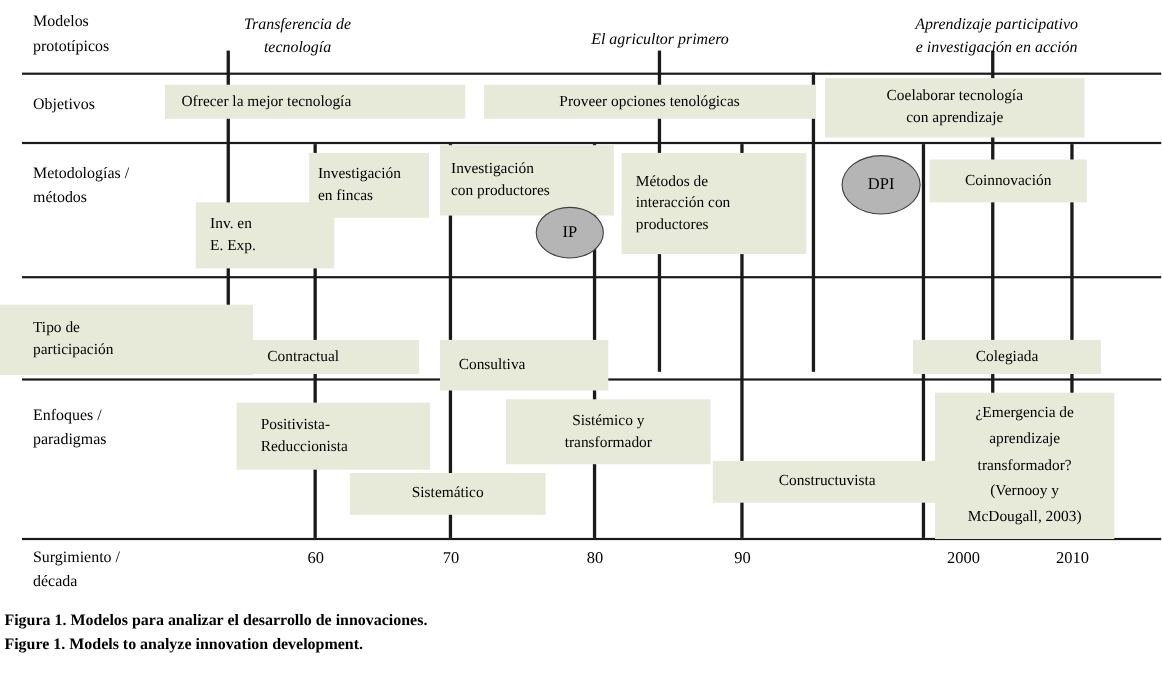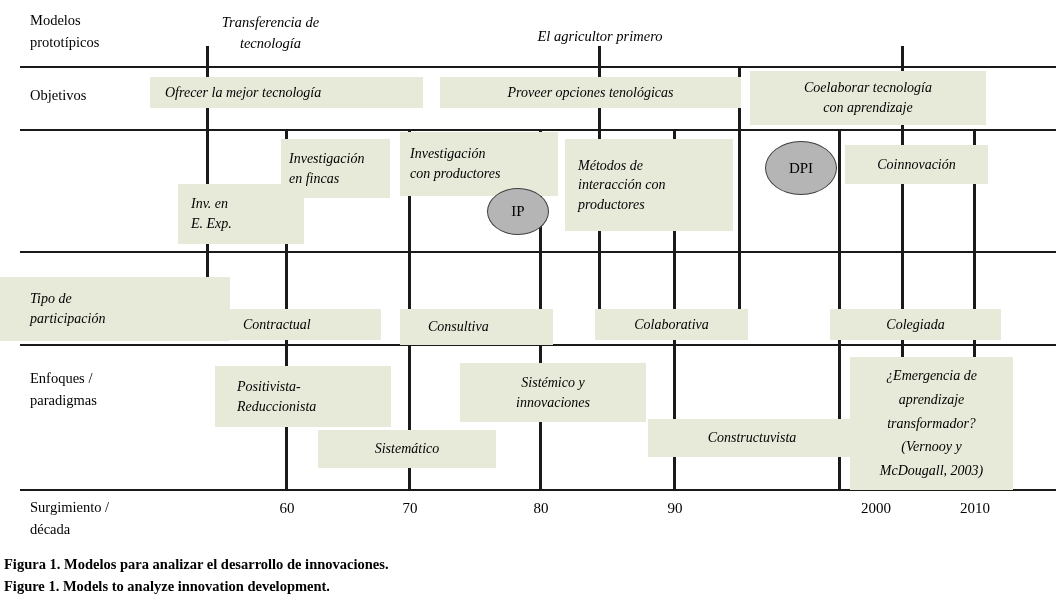--- a/index.html
+++ b/index.html
@@ -4,21 +4,21 @@
 <style>
   html,body{margin:0;padding:0;background:#ffffff;}
   .diagram{
     position:relative;width:1056px;height:614px;background:#ffffff;
     font-family:"Liberation Serif",serif;color:#000000;overflow:hidden;
   }
   .hline{position:absolute;left:20px;width:1036px;height:2px;background:#1a1a1a;z-index:0;}
   .vline{position:absolute;width:3px;background:#1a1a1a;z-index:1;}
   .box{
     position:absolute;background:#e7ead9;z-index:2;display:flex;align-items:center;
-    font-size:14px;line-height:1.4;white-space:pre-line;box-sizing:border-box;font-style:italic;
+    font-size:14px;line-height:1.4;white-space:pre-line;box-sizing:border-box;
   }
   .box.center{justify-content:center;text-align:center;}
   .ellipse{
     position:absolute;background:#b5b5b5;border:1.5px solid #3f3f3f;border-radius:50%;
     z-index:3;display:flex;align-items:center;justify-content:center;
     font-size:15px;box-sizing:border-box;
   }
   .rowlabel{position:absolute;font-size:14.5px;line-height:1.5;white-space:pre-line;z-index:2;}
   .modelhdr{position:absolute;font-size:14.5px;line-height:1.45;white-space:pre-line;text-align:center;z-index:2;font-style:italic;}
   .decade{position:absolute;top:500px;width:44px;font-size:15px;text-align:center;z-index:2;}
@@ -42,28 +42,32 @@
   <div class="vline" style="left:598px;top:46px;height:292px"></div>
   <div class="vline" style="left:673px;top:131px;height:358px"></div>
   <div class="vline" style="left:738px;top:66px;height:272px"></div>
   <div class="vline" style="left:838px;top:131px;height:358px"></div>
   <div class="vline" style="left:901px;top:46px;height:312px"></div>
   <div class="vline" style="left:973px;top:131px;height:358px"></div>
 
   <div class="rowlabel" style="left:30px;top:10px">Modelos
 prototípicos</div>
   <div class="rowlabel" style="left:30px;top:85px">Objetivos</div>
+  <div class="rowlabel" style="left:30px;top:148px">Metodologías /
+métodos</div>
   <div class="rowlabel" style="left:30px;top:368px">Enfoques /
 paradigmas</div>
   <div class="rowlabel" style="left:30px;top:497px">Surgimiento /
 década</div>
 
   <div class="modelhdr" style="left:198px;top:12px;width:145px">Transferencia de
 tecnología</div>
   <div class="modelhdr" style="left:514px;top:26px;width:172px">El agricultor primero</div>
+  <div class="modelhdr" style="left:806px;top:12px;width:200px">Aprendizaje participativo
+e investigación en acción</div>
 
   <div class="box" style="left:150px;top:77px;width:273px;height:31px;padding-left:15px">Ofrecer la mejor tecnología</div>
   <div class="box center" style="left:440px;top:77px;width:301px;height:31px">Proveer opciones tenológicas</div>
   <div class="box center" style="left:750px;top:71px;width:236px;height:54px">Coelaborar tecnología
 con aprendizaje</div>
 
   <div class="box" style="left:178px;top:184px;width:126px;height:60px;padding-left:13px">Inv. en
 E. Exp.</div>
   <div class="box" style="left:281px;top:139px;width:109px;height:59px;padding-left:8px">Investigación
 en fincas</div>
@@ -72,29 +76,28 @@
   <div class="ellipse" style="left:487px;top:188px;width:62px;height:47px">IP</div>
   <div class="box" style="left:565px;top:139px;width:168px;height:92px;padding-left:13px">Métodos de
 interacción con
 productores</div>
   <div class="ellipse" style="left:765px;top:141px;width:72px;height:54px">DPI</div>
   <div class="box center" style="left:845px;top:145px;width:143px;height:39px">Coinnovación</div>
 
   <div class="box" style="left:0;top:277px;width:230px;height:64px;padding-left:30px;font-size:14px">Tipo de
 participación</div>
   <div class="box" style="left:230px;top:309px;width:151px;height:31px;padding-left:13px">Contractual</div>
-  <div class="box" style="left:400px;top:309px;width:153px;height:36px;padding-left:28px">Consultiva</div>
-  <div class="box center" style="left:595px;top:309px;width:153px;height:31px">Colaborativa</div>
+  <div class="box" style="left:400px;top:309px;width:153px;height:46px;padding-left:17px">Consultiva</div>
   <div class="box center" style="left:830px;top:309px;width:171px;height:31px">Colegiada</div>
 
   <div class="box center" style="left:318px;top:430px;width:178px;height:38px">Sistemático</div>
   <div class="box" style="left:215px;top:366px;width:176px;height:61px;padding-left:22px">Positivista-
 Reduccionista</div>
   <div class="box center" style="left:460px;top:363px;width:186px;height:59px">Sistémico y
-innovaciones</div>
+transformador</div>
   <div class="box center" style="left:648px;top:419px;width:208px;height:38px">Constructuvista</div>
   <div class="box center" style="left:850px;top:357px;width:163px;height:133px;line-height:1.7">¿Emergencia de
 aprendizaje
 transformador?
 (Vernooy y
 McDougall, 2003)</div>
 
   <div class="decade" style="left:265px">60</div>
   <div class="decade" style="left:388px">70</div>
   <div class="decade" style="left:519px">80</div>

